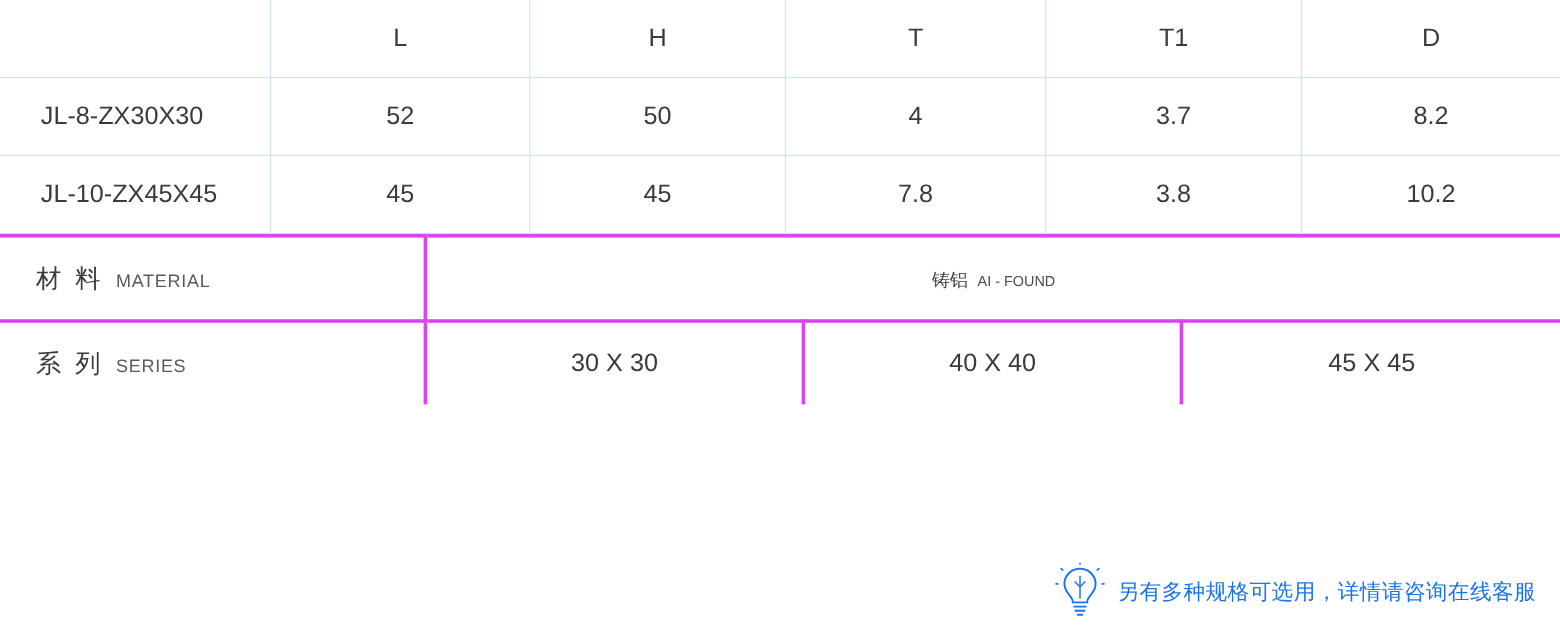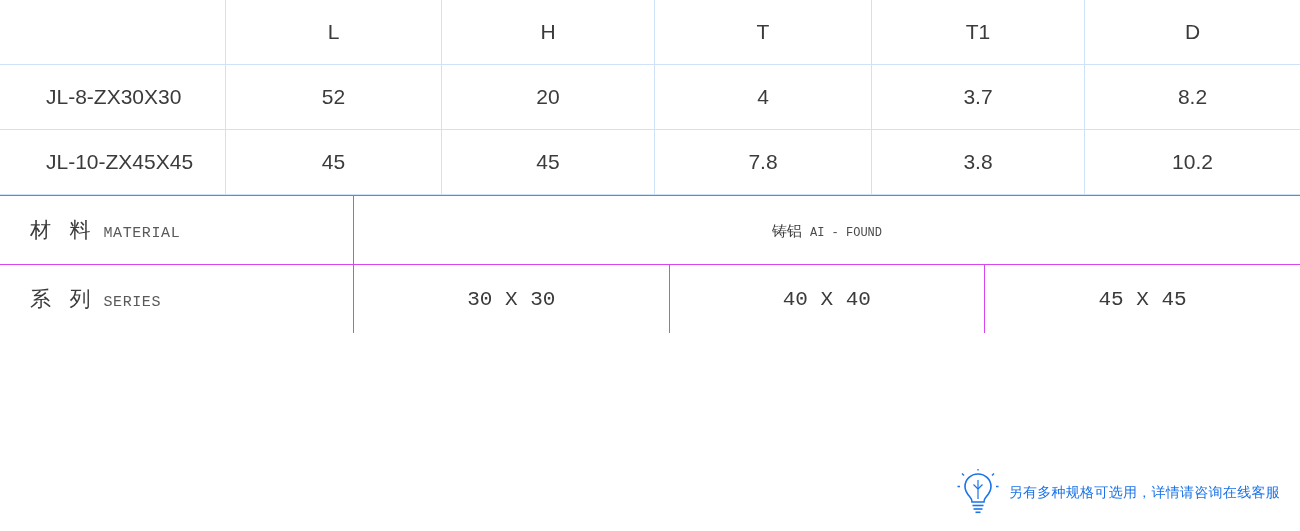--- a/index.html
+++ b/index.html
@@ -34,21 +34,21 @@
     color: #3b3b3b;
     font-size: 21px;
     height: 64px;
     padding: 0;
   }
   table.spec tr.header-row td {
     height: 64px;
   }
   table.spec td.model {
     text-align: left;
-    padding-left: 46px;
+    padding-left: 34px;
     font-size: 21px;
     color: #3b3b3b;
   }
   table.spec td.corner {
     border-left: none;
     border-top: none;
   }
   
   table.spec tr:first-child td:first-child {
     border-top: none;
@@ -64,27 +64,26 @@
     border-top: none;
   }
 
   
   table.info {
     border-collapse: collapse;
     width: 1300px;
     table-layout: fixed;
   }
   table.info td {
-    border: 1px solid #d946ef;
+    border: 3px solid #d946ef;
     height: 68px;
     padding: 0;
     text-align: center;
     font-size: 21px;
     color: #3b3b3b;
-    font-family: Liberation Mono, monospace;
   }
   table.info td:first-child {
     border-left: none;
   }
   table.info td:last-child {
     border-right: none;
   }
   table.info tr:last-child td {
     border-bottom: none;
   }
@@ -125,21 +124,21 @@
     gap: 10px;
   }
   .bulb {
     width: 42px;
     height: 48px;
     position: relative;
     flex: none;
   }
   .footer-text {
     color: #1a73e8;
-    font-size: 14px;
+    font-size: 18px;
     letter-spacing: 0.02em;
     white-space: nowrap;
   }
 </style>
 </head>
 <body>
 
 <div class="page">
 
   <table class="spec">
@@ -148,21 +147,21 @@
       <td class="corner" style="width:225px"></td>
       <td style="width:215px">L</td>
       <td style="width:212px">H</td>
       <td style="width:216px">T</td>
       <td style="width:212px">T1</td>
       <td>D</td>
     </tr>
     <tr>
       <td class="model">JL-8-ZX30X30</td>
       <td>52</td>
-      <td>20</td>
+      <td>50</td>
       <td>4</td>
       <td>3.7</td>
       <td>8.2</td>
     </tr>
     <tr>
       <td class="model">JL-10-ZX45X45</td>
       <td>45</td>
       <td>45</td>
       <td>7.8</td>
       <td>3.8</td>

